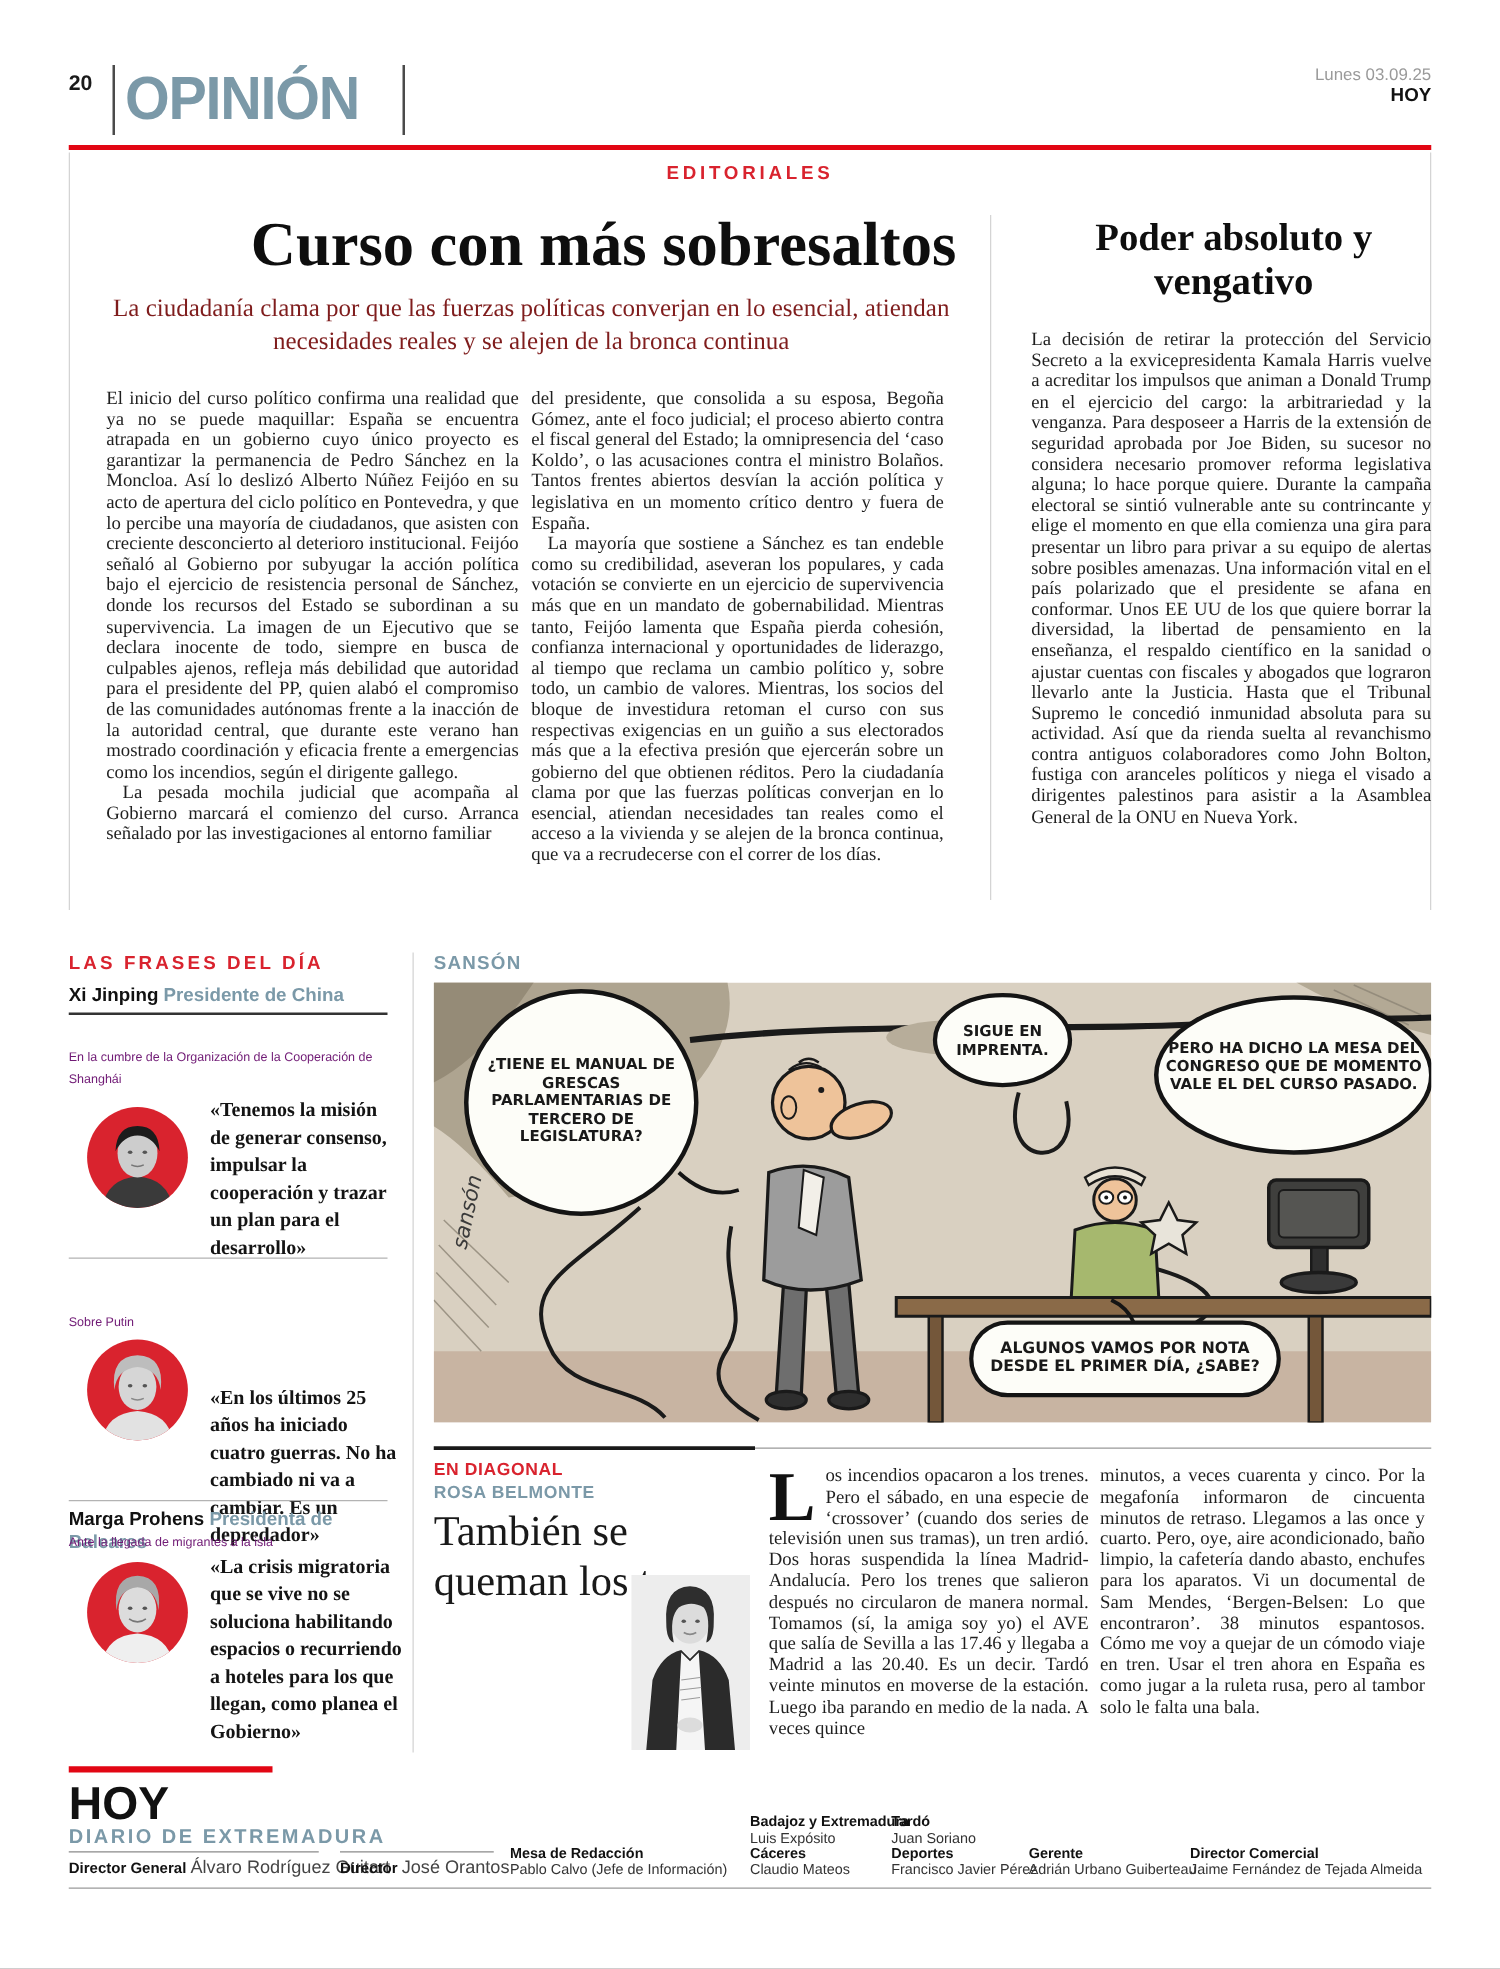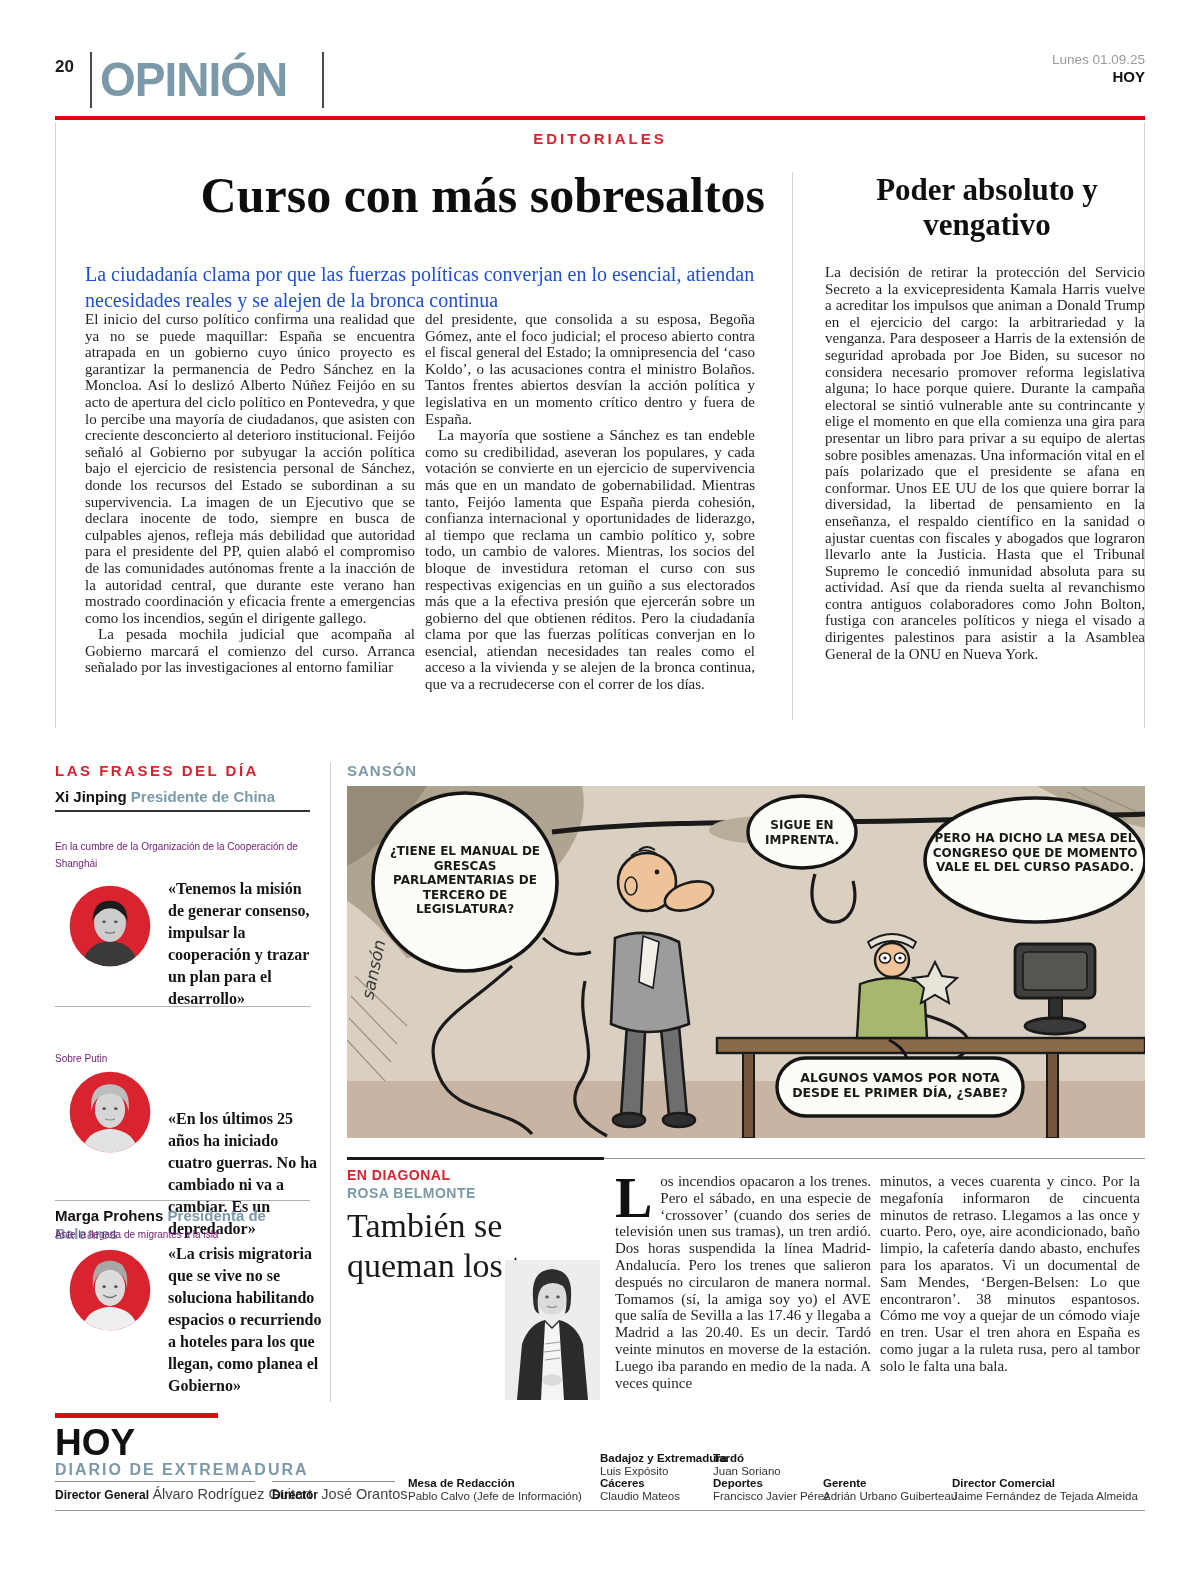--- a/index.html
+++ b/index.html
@@ -18,21 +18,21 @@
   .redrule{left:55px;top:116px;width:1090px;height:4px;background:#e20613;}
   .edit-label{left:55px;top:130px;width:1090px;text-align:center;color:#d9232e;
               font-size:15px;font-weight:600;letter-spacing:3px;}
 
   
   .vrule{width:1px;background:#d4d4d4;}
 
   
   .serif{font-family:"Liberation Serif","DejaVu Serif",serif;}
   .m-title{left:85px;top:166px;width:680px;text-align:right;font-size:50px;font-weight:bold;color:#0e0e0e;}
-  .m-sub{left:85px;top:234px;width:680px;text-align:left;font-size:20px;line-height:26px;color:#1d4ed8;margin-top:27px;}
+  .m-sub{left:85px;top:234px;width:680px;text-align:center;font-size:20px;line-height:26px;color:#7f1d1d;}
   .bodycol{font-size:15px;line-height:16.6px;text-align:justify;color:#1f1f1f;overflow:hidden;}
   .bodycol p{margin:0;}
   .bodycol p.ind{text-indent:13px;}
   .s-title{left:855px;top:170px;width:260px;text-align:center;font-size:31px;line-height:35px;font-weight:bold;color:#0e0e0e;}
 
   
   .frases-label{left:55px;top:762px;font-size:15px;font-weight:600;letter-spacing:2.5px;color:#d9232e;}
   .qdiv{height:1px;background:#b3b3b3;}
   .qdiv.first{height:2px;background:#333;}
   .qname{font-size:15px;font-weight:bold;color:#111;line-height:18px;}
@@ -70,21 +70,21 @@
 </head>
 <body>
 
 <div class="page">
 
   <div class="abs pagenum">20</div>
   <div class="abs hbar" style="left:90px;top:52px;height:56px;"></div>
   <div class="abs section-logo">OPINIÓN</div>
   <div class="abs hbar" style="left:322px;top:52px;height:56px;"></div>
   <div class="abs dateblock">
-    <div class="d">Lunes 01.09.25</div>
+    <div class="d">Lunes 03.09.25</div>
     <div class="b">HOY</div>
   </div>
 
   <div class="abs redrule"></div>
   <div class="abs edit-label">EDITORIALES</div>
 
   <div class="abs vrule" style="left:55px;top:122px;height:606px;"></div>
   <div class="abs vrule" style="left:1144px;top:122px;height:606px;"></div>
   <div class="abs vrule" style="left:792px;top:172px;height:548px;"></div>
 

